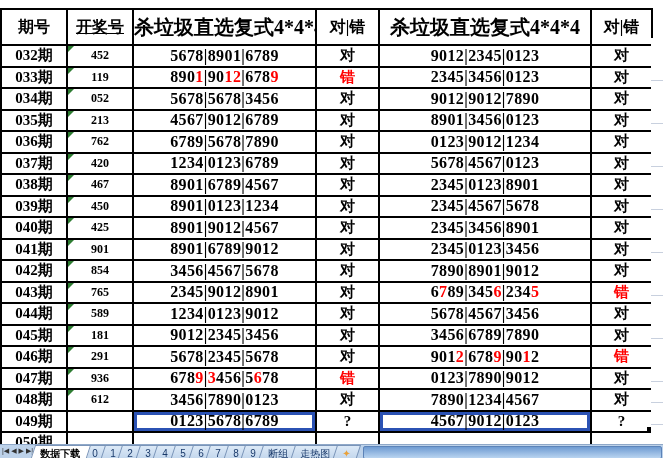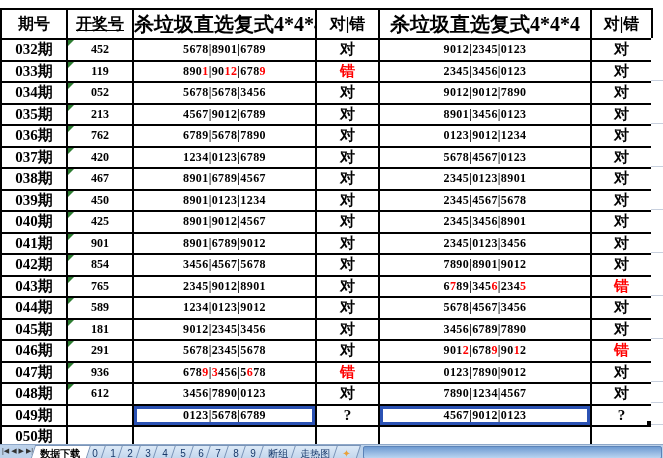--- a/index.html
+++ b/index.html
@@ -16,28 +16,28 @@
   }
   table.sheet th,table.sheet td{
     border:2px solid #000;
     padding:0;margin:0;
     text-align:center;vertical-align:middle;
     font-weight:bold;color:#000;
     white-space:nowrap;overflow:hidden;
     position:relative;
     background:#fff;
   }
-  table.sheet thead tr{height:30px;}
+  table.sheet thead tr{height:36px;}
   table.sheet tbody tr{height:21.5px;font-family:Liberation Serif, serif;}
   th.hdr-period,th.hdr-result{font-size:16px;}
   th.hdr-draw{font-size:16px;color:#00a651;text-decoration:underline;}
   th.hdr-kill{font-size:20px;color:#1f58c8;}
   td.period{font-size:15px;}
   td.draw{font-size:12px;}
-  td.kill{font-size:12px;letter-spacing:.4px;}
+  td.kill{font-size:16px;letter-spacing:.4px;}
   td.res{font-size:15px;}
   td.res.err{color:#ff0000;}
   td.kill .rd{color:#ff0000;}
   
   .tri{
     position:absolute;left:0;top:0;width:0;height:0;
     border-top:6px solid #2e7d32;border-right:6px solid transparent;
   }
   
   td.sel{box-shadow:inset 0 0 0 3px #2b52b4;}

